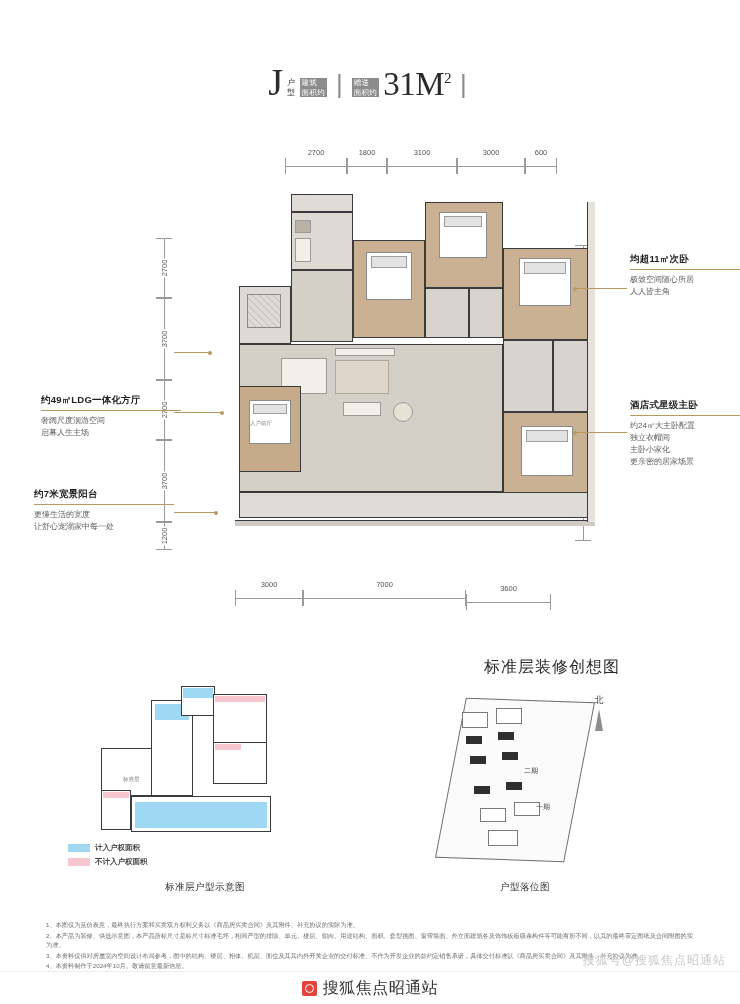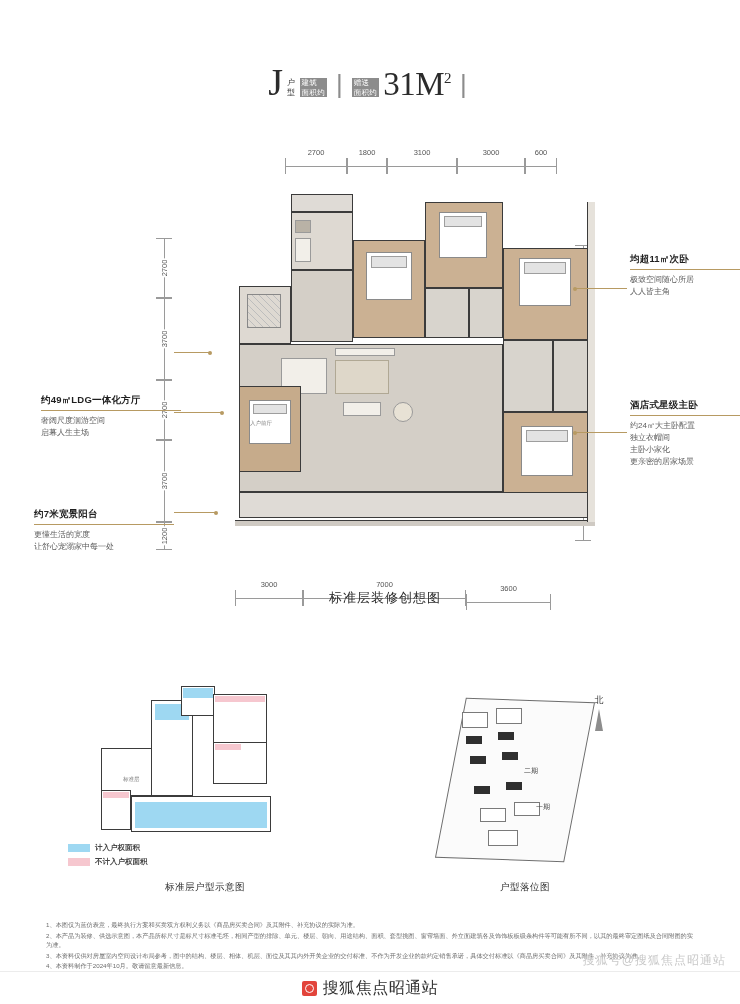--- a/index.html
+++ b/index.html
@@ -202,24 +202,24 @@
     position: absolute;
     background:
       repeating-linear-gradient(45deg, #bdbdbd 0 1px, transparent 1px 5px);
     border: 1px solid #888;
     box-sizing: border-box;
   }
 
   .plan-caption {
     position: absolute;
     left: 150px;
-    top: 589px;
+    top: 657px;
     width: 470px;
-    text-align: center;
-    font-size: 13px;
+    text-align: right;
+    font-size: 16px;
     color: #2b2b2b;
     letter-spacing: 1px;
   }
 
   
   .callout {
     position: absolute;
     width: 140px;
   }
   .callout .c-title {
@@ -578,21 +578,21 @@
   <div class="lead to-right" style="left:174px; top:352px; width:36px;"></div>
 
   <div class="callout left" style="left:41px; top:385px;margin-top:8px;">
     <div class="c-title">约49㎡LDG一体化方厅</div>
     <div class="c-line"></div>
     <div class="c-desc">奢阔尺度洄游空间</div>
     <div class="c-desc">启幕人生主场</div>
   </div>
   <div class="lead to-right" style="left:174px; top:412px; width:48px;"></div>
 
-  <div class="callout left" style="left:34px; top:507px;">
+  <div class="callout left" style="left:34px; top:487px;">
     <div class="c-title">约7米宽景阳台</div>
     <div class="c-line"></div>
     <div class="c-desc">更懂生活的宽度</div>
     <div class="c-desc">让舒心宠溺家中每一处</div>
   </div>
   <div class="lead to-right" style="left:174px; top:512px; width:42px;"></div>
 
   <div class="callout right" style="left:630px; top:252px;">
     <div class="c-title">均超11㎡次卧</div>
     <div class="c-line"></div>

